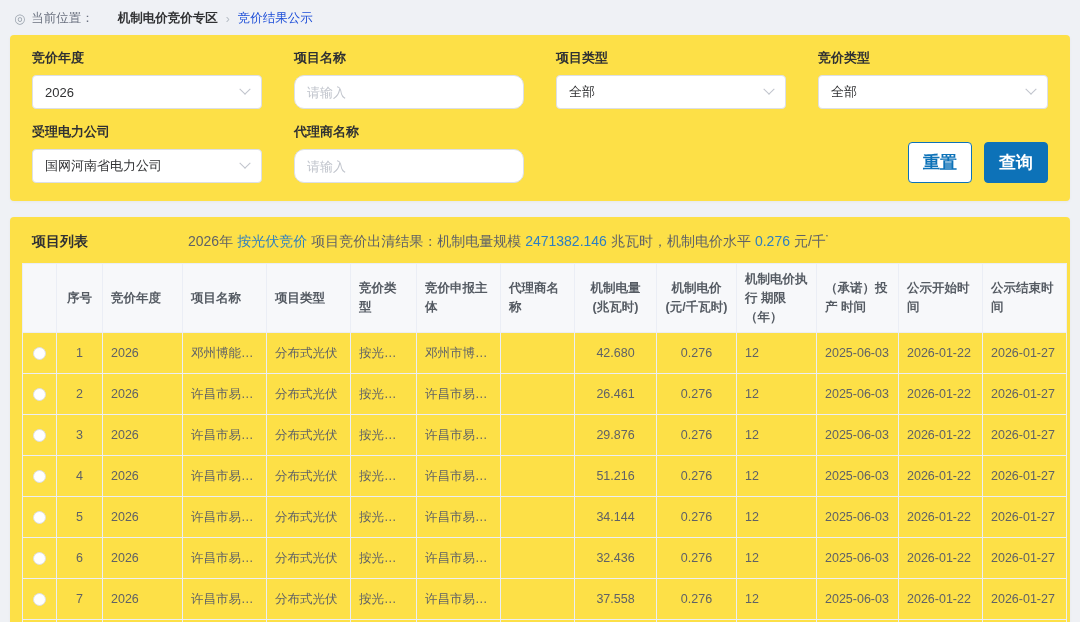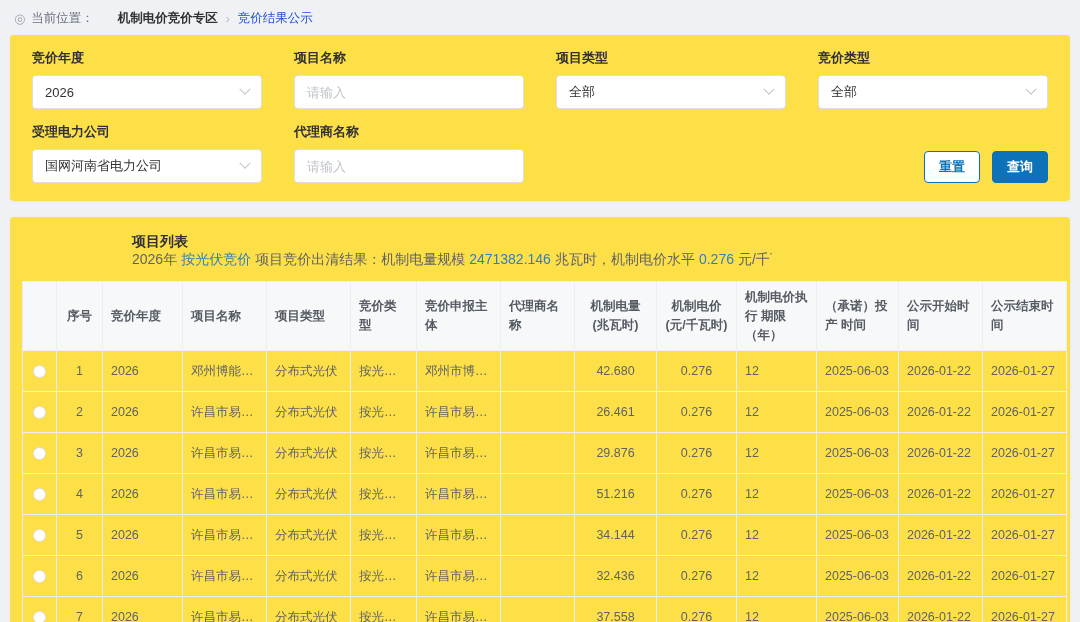--- a/index.html
+++ b/index.html
@@ -31,31 +31,31 @@
     height:34px; border:1px solid #dcdfe6; border-radius:4px; background:#fff;
     display:flex; align-items:center; padding:0 12px; font-size:13px; color:#303133;
     width:100%;
   }
   .control.select { justify-content:space-between; cursor:pointer; }
   .chev {
     width:8px; height:8px; border-right:1.4px solid #c0c4cc; border-bottom:1.4px solid #c0c4cc;
     transform:rotate(45deg) translate(-2px,-2px); flex:none;
   }
   input.control::placeholder { color:#c0c4cc; }
-  input.control { outline:none; }
+  input.control { outline:none;border-radius:10px; }
   .btn-area { grid-column:4; display:flex; justify-content:flex-end; align-items:flex-end; gap:12px; }
   .btn {
-    min-width:52px; height:32px; padding:0 14px; border-radius:4px; font-size:13px;
+    min-width:52px; height:41px; padding:0 14px; border-radius:4px; font-size:17px;
     display:flex; align-items:center; justify-content:center; cursor:pointer; font-weight:bold;
   }
   .btn.plain { background:#fff; border:1px solid var(--accent); color:var(--accent); }
   .btn.primary { background:var(--accent); border:1px solid var(--accent); color:#fff; }
 
   .table-card { margin-top:16px; padding:12px 12px 14px 12px; }
-  .table-top { display:flex; align-items:baseline; padding:4px 10px 12px 10px;flex-direction:column; }
+  .table-top { display:flex; align-items:baseline; padding:4px 10px 12px 10px; }
   .panel-title { font-size:14px; font-weight:bold; color:#303133; flex:none; }
   .summary {
     margin-left:100px; font-size:14px; color:#606266; white-space:nowrap;
     overflow:hidden; width:640px; display:flex; align-items:baseline;
   }
   .summary a { color:var(--link); text-decoration:none; margin:0 4px; cursor:pointer; }
   .summary .num { color:var(--link); margin:0 4px; }
 
   table { border-collapse:collapse; table-layout:fixed; width:1036px; font-size:12.5px; }
   th, td {

